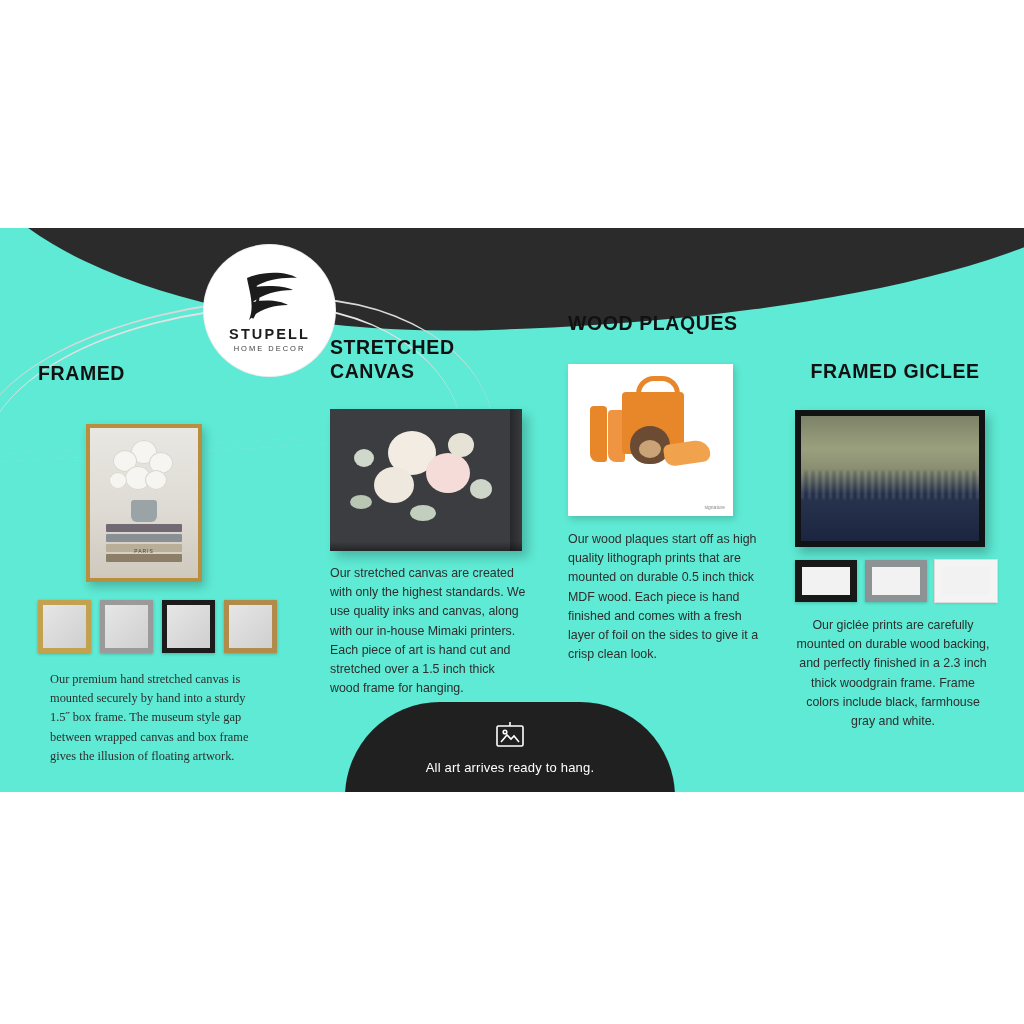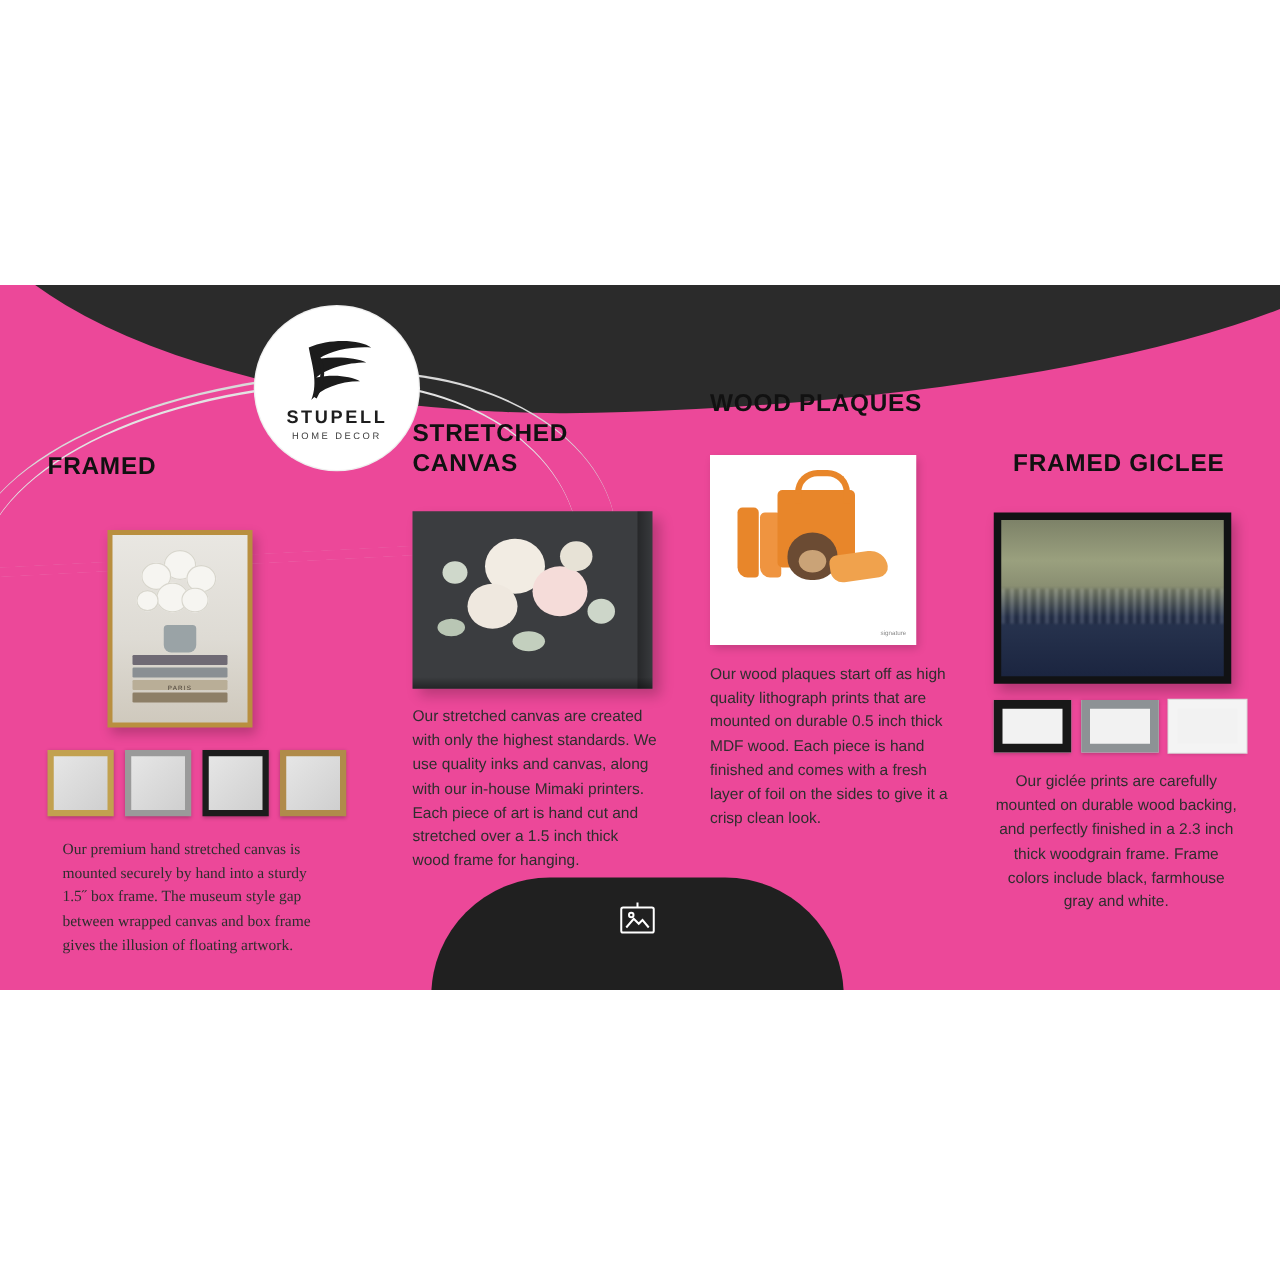--- a/index.html
+++ b/index.html
@@ -21,21 +21,21 @@
     background: #ffffff;
   }
 
   
   .banner {
     position: absolute;
     left: 0;
     top: 228px;
     width: 1024px;
     height: 564px;
-    background: #ec4899;
+    background: #5eead4;
     overflow: hidden;
   }
 
   
   .wave-top {
     position: absolute;
     left: -40px;
     top: -230px;
     width: 1160px;
     height: 330px;
@@ -460,16 +460,17 @@
 
     <div class="bottom-arc">
       <div class="ico">
         <svg width="36" height="30" viewBox="0 0 36 30" fill="none" stroke="#ffffff" stroke-width="1.6">
           <rect x="5" y="6" width="26" height="20" rx="1.5"></rect>
           <path d="M9 22 l6-7 4 4 3-3 5 6"></path>
           <circle cx="13" cy="12" r="1.8"></circle>
           <path d="M18 6 V2"></path>
         </svg>
       </div>
+      <div class="txt">All art arrives ready to hang.</div>
     </div>
 
   </div>
 </div>
 
 </body></html>

